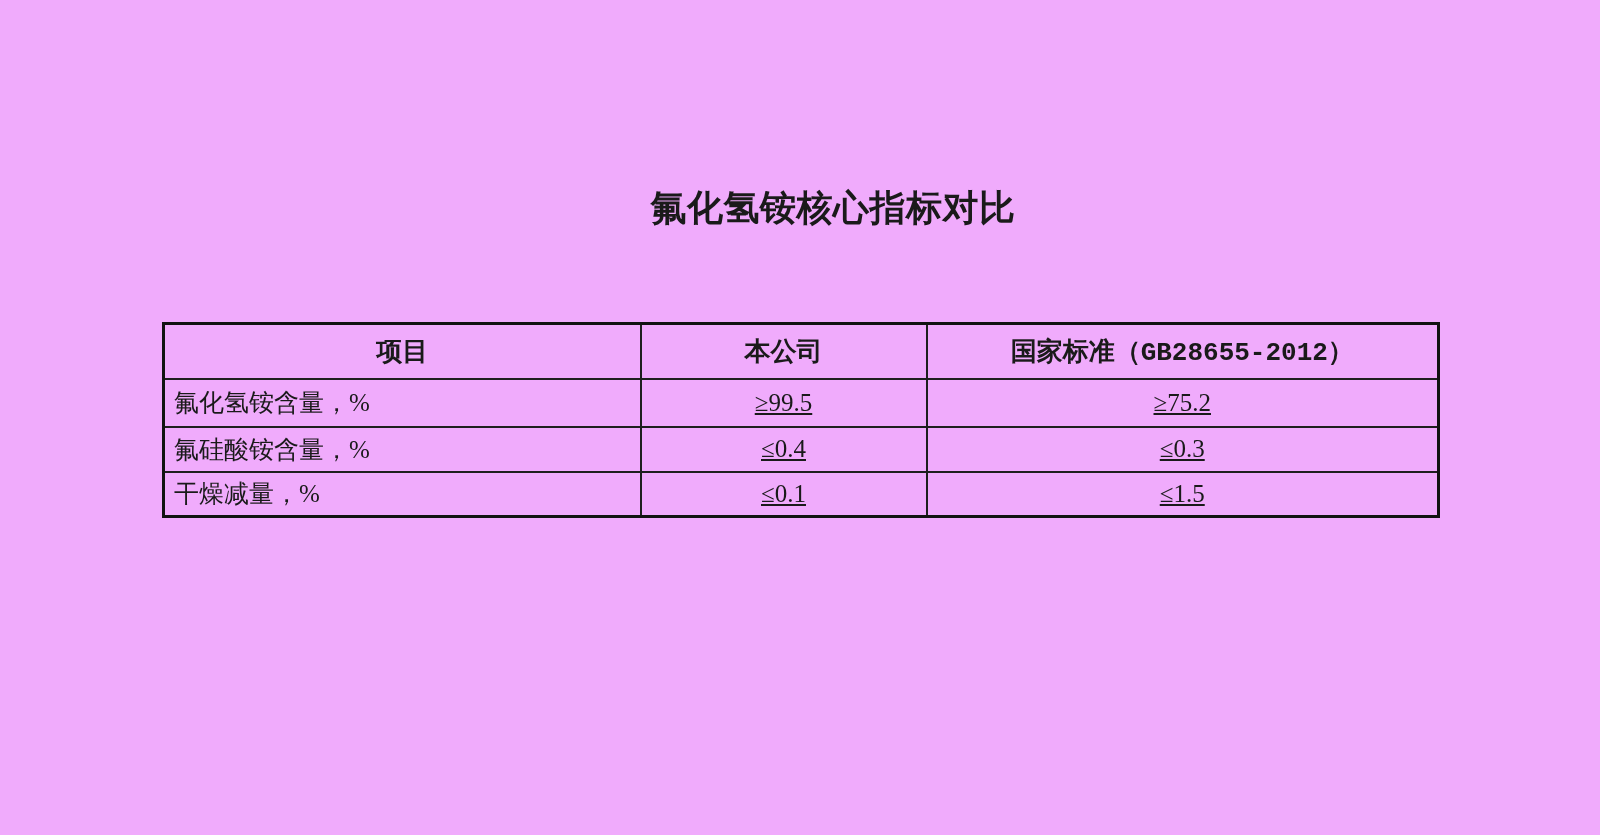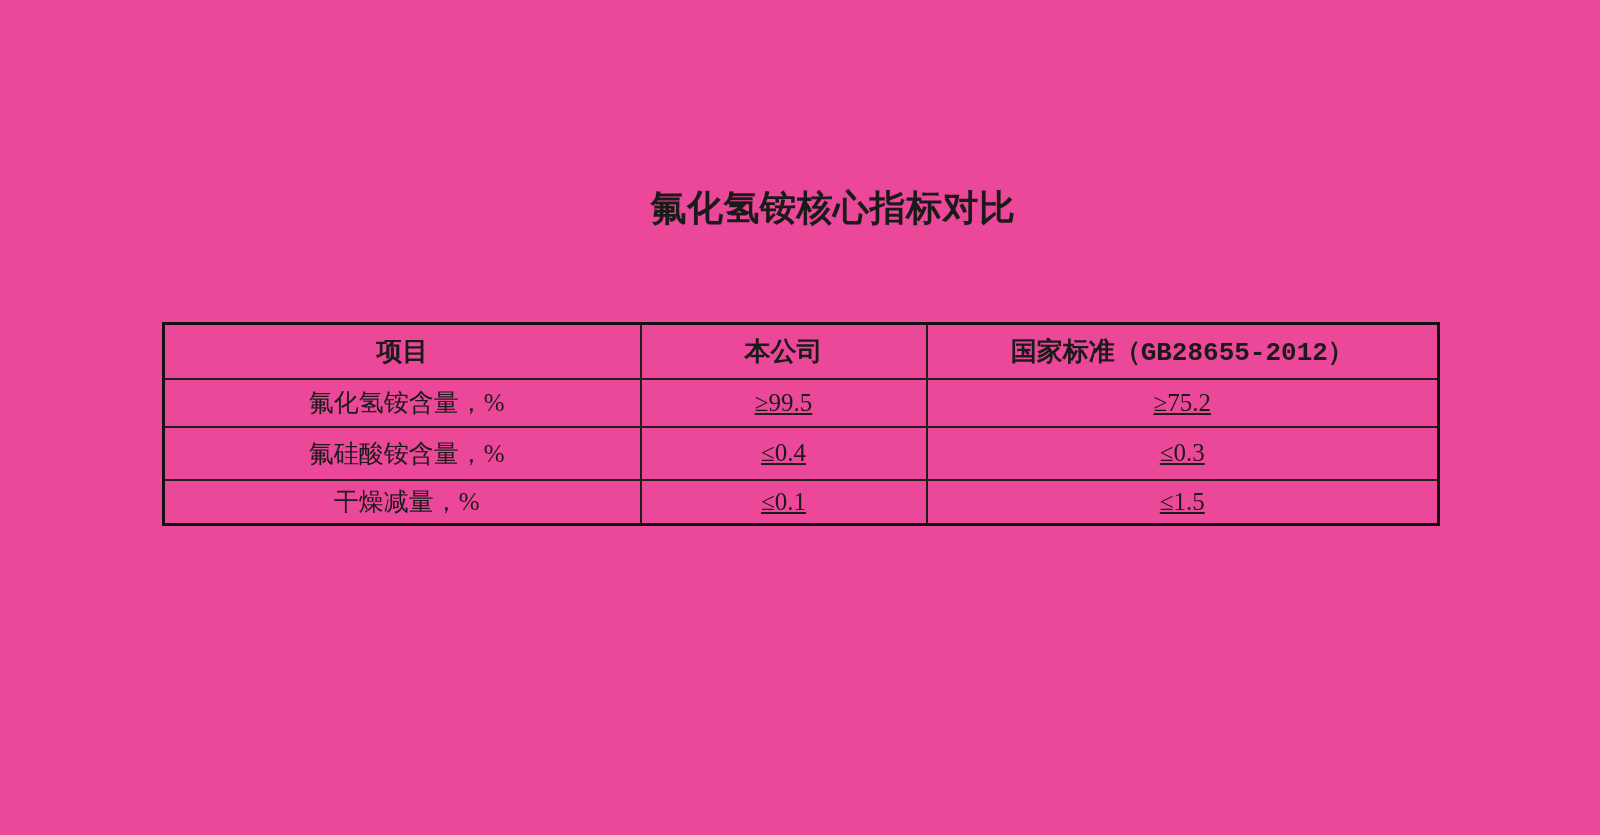--- a/index.html
+++ b/index.html
@@ -1,21 +1,21 @@
 <!DOCTYPE html>
 <html><head>
 <meta charset="utf-8">
 <style>
   * { margin: 0; padding: 0; box-sizing: border-box; }
   html, body { background: #ffffff; }
   .page {
     position: relative;
     width: 1600px;
     height: 835px;
-    background: #ec4899;
+    background: #f0abfc;
     overflow: hidden;
     font-family: "Liberation Serif", "DejaVu Serif", serif;
     color: #1a1a1a;
   }
   .doc-title {
     position: absolute;
     top: 187px;
     left: 0;
     width: 1600px;
     height: 42px;
@@ -44,25 +44,25 @@
     font-size: 26px;
     font-weight: bold;
     text-align: center;
     vertical-align: middle;
   }
   .spec-table td {
     font-size: 25px;
     font-weight: normal;
     vertical-align: middle;
   }
-  td.cell-item { text-align: center; padding-left: 9px; margin-top: 32px; }
+  td.cell-item { text-align: left; padding-left: 9px; margin-top: 32px; }
   td.cell-center { text-align: center; text-decoration: underline; }
   tr.row-header { height: 55px; font-family: Liberation Mono, monospace; }
   tr.row-0 { height: 48px; }
-  tr.row-1 { height: 53px; }
+  tr.row-1 { height: 45px; }
   tr.row-2 { height: 45px; }
 </style>
 </head>
 <body>
 
 <div class="page">
 
   <div class="doc-title">氟化氢铵核心指标对比</div>
 
   <table class="spec-table">

